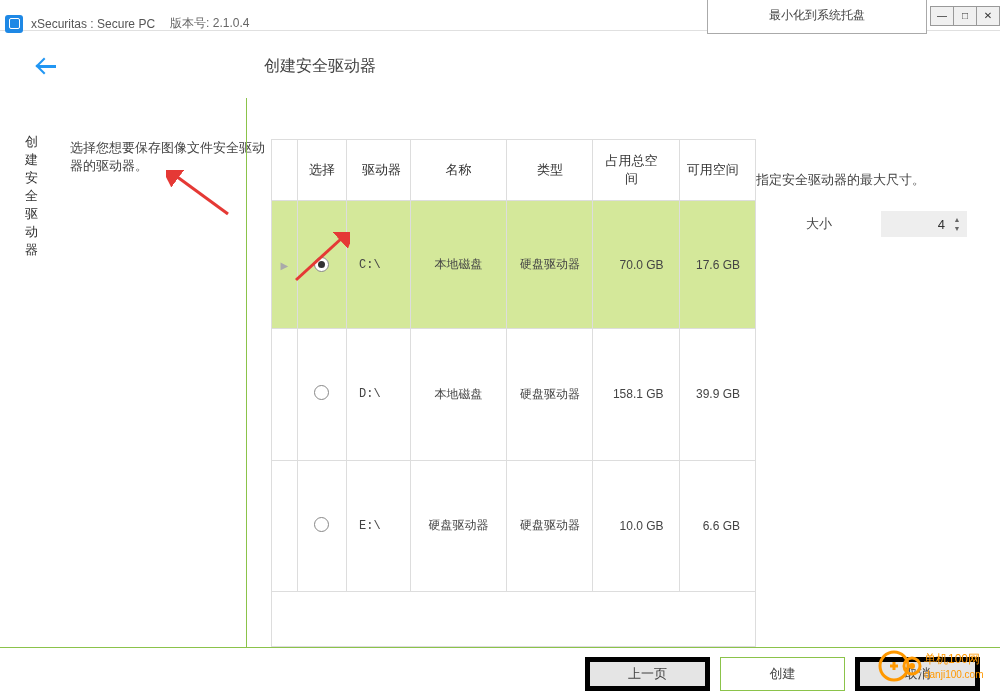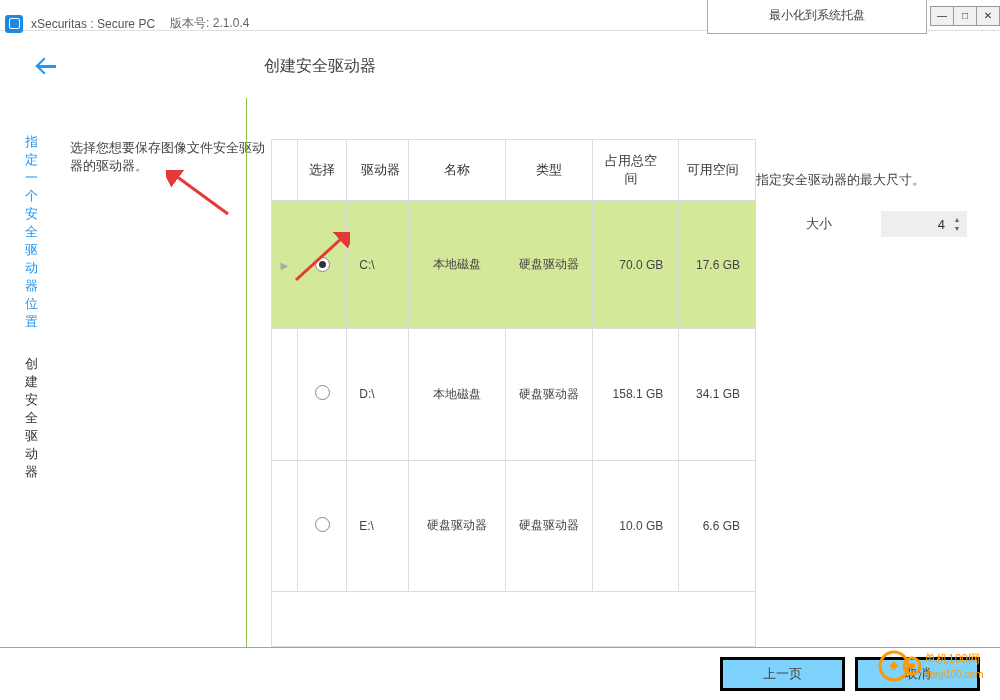--- a/index.html
+++ b/index.html
@@ -30,21 +30,21 @@
 
     .main { flex: 1; padding: 38px 30px 0 32px; display: flex; flex-direction: row; }
     .desc-text { font-size: 13px; color: #444; margin-bottom: 28px; }
 
     .drive-table { border: 1px solid #ddd; width: 660px; border-collapse: collapse; }
     .drive-table th { background: #fff; border: 1px solid #ddd; font-weight: normal; color: #333; font-size: 13px; padding: 12px 6px; text-align: center; margin-left: 46px; }
     .drive-table td { border: 1px solid #ddd; padding: 12px 6px; text-align: center; color: #444; font-size: 12px; }
     .drive-table tr.selected td { background: #d4e89a; }
     .col-ind { width: 30px; }
     .col-sel { width: 64px; }
-    .col-drv { width: 80px; text-align: left !important; padding-left: 12px !important; }
+    .col-drv { width: 80px; text-align: left !important; padding-left: 12px !important; font-family: Liberation Mono, monospace; }
     .col-name { width: 146px; }
     .col-type { width: 128px; }
     .col-total { width: 110px; text-align: right !important; padding-right: 15px !important; }
     .col-avail { width: 98px; text-align: right !important; padding-right: 15px !important; }
     .row-ind { color: #aaa; font-size: 10px; }
     .radio { width: 15px; height: 15px; border: 1.5px solid #888; border-radius: 50%; display: inline-flex; align-items: center; justify-content: center; background: #fff; }
     .radio.checked::after { content: ""; width: 7px; height: 7px; background: #333; border-radius: 50%; }
     .blank-row td { height: 55px; border-bottom: none; }
     .blank-row td:not(:first-child):not(:last-child) { border-left: none; border-right: none; }
     .blank-row td:first-child { border-right: none; }
@@ -57,21 +57,21 @@
     .size-input-row { display: flex; align-items: center; padding-left: 50px; gap: 35px; }
     .size-caption { font-size: 13px; color: #444; width: 40px; }
     .stepper { width: 86px; height: 26px; background: #eee; display: flex; align-items: center; justify-content: flex-end; padding-right: 4px; position: relative; }
     .stepper-val { font-size: 13px; color: #333; margin-right: 6px; }
     .stepper-btns { display: flex; flex-direction: column; }
     .stepper-btn { width: 12px; height: 9px; display: flex; align-items: center; justify-content: center; font-size: 7px; color: #666; line-height: 1; }
     .unit { font-size: 13px; color: #444; }
 
     .footer { position: absolute; bottom: 0; left: 0; right: 0; height: 53px; border-top: 1px solid #8bc34a; display: flex; align-items: center; justify-content: flex-end; padding-right: 20px; gap: 10px; background: #fff; }
     .btn { width: 125px; height: 34px; display: flex; align-items: center; justify-content: center; font-size: 13px; cursor: default; }
-    .btn-default { border: 3px solid #000000; background: #7dd3fc; color: #444; }
+    .btn-default { border: 5px solid #000000; background: #e5e5e5; color: #444; }
     .btn-primary { border: 1.5px solid #8bc34a; background: #fff; color: #444; }
 
     .red-arrow { position: absolute; pointer-events: none; }
     .ra1 { left: 166px; top: 170px; width: 70px; height: 48px; }
     .ra2 { left: 290px; top: 232px; width: 60px; height: 52px; }
     .watermark { position: absolute; right: 6px; bottom: 14px; width: 120px; height: 40px; pointer-events: none; }
   </style>
 </head>
 <body>
 
@@ -94,21 +94,20 @@
 
 <div class="toolbar">
   <div class="back-btn">
     <div class="back-arrow"></div>
   </div>
   <div class="page-heading">创建安全驱动器</div>
 </div>
 
 <div class="body-area">
   <div class="sidebar">
-    <div class="side-item active">指定一个安全驱动器位置</div>
     <div class="side-item">创建安全驱动器</div>
   </div>
 
   <div class="main">
     <div class="desc-text">选择您想要保存图像文件安全驱动器的驱动器。</div>
 
     <table class="drive-table">
       <thead>
         <tr>
           <th class="col-ind"></th>
@@ -130,21 +129,21 @@
           <td class="col-total">70.0 GB</td>
           <td class="col-avail">17.6 GB</td>
         </tr>
         <tr>
           <td class="col-ind"></td>
           <td class="col-sel"><span class="radio"></span></td>
           <td class="col-drv">D:\</td>
           <td class="col-name">本地磁盘</td>
           <td class="col-type">硬盘驱动器</td>
           <td class="col-total">158.1 GB</td>
-          <td class="col-avail">34.1 GB</td>
+          <td class="col-avail">39.9 GB</td>
         </tr>
         <tr>
           <td class="col-ind"></td>
           <td class="col-sel"><span class="radio"></span></td>
           <td class="col-drv">E:\</td>
           <td class="col-name">硬盘驱动器</td>
           <td class="col-type">硬盘驱动器</td>
           <td class="col-total">10.0 GB</td>
           <td class="col-avail">6.6 GB</td>
         </tr>
@@ -166,20 +165,21 @@
           </div>
         </div>
         <span class="unit">GB</span>
       </div>
     </div>
   </div>
 </div>
 
 <div class="footer">
   <div class="btn btn-default">上一页</div>
+  <div class="btn btn-primary">创建</div>
   <div class="btn btn-default">取消</div>
 </div>
 
 <svg class="red-arrow ra1" viewBox="0 0 70 48">
   <defs>
       <marker id="ah1" markerWidth="8" markerHeight="8" refX="1" refY="4" orient="auto">
         <polygon points="0 0, 8 4, 0 8" fill="#e53935"></polygon>
       </marker>
     </defs>
   <line x1="62" y1="44" x2="10" y2="6" stroke="#e53935" stroke-width="3" marker-end="url(#ah1)"></line>

